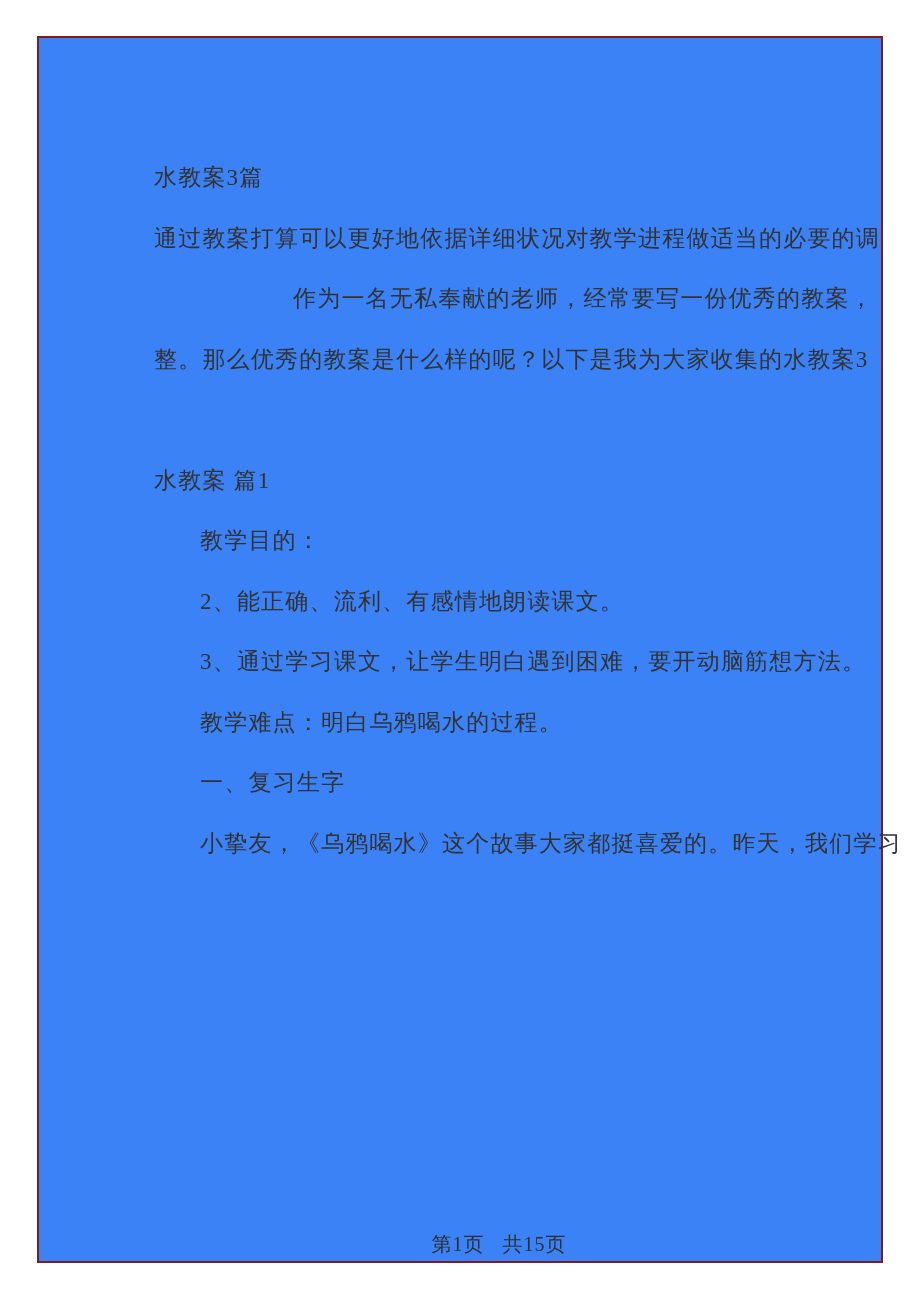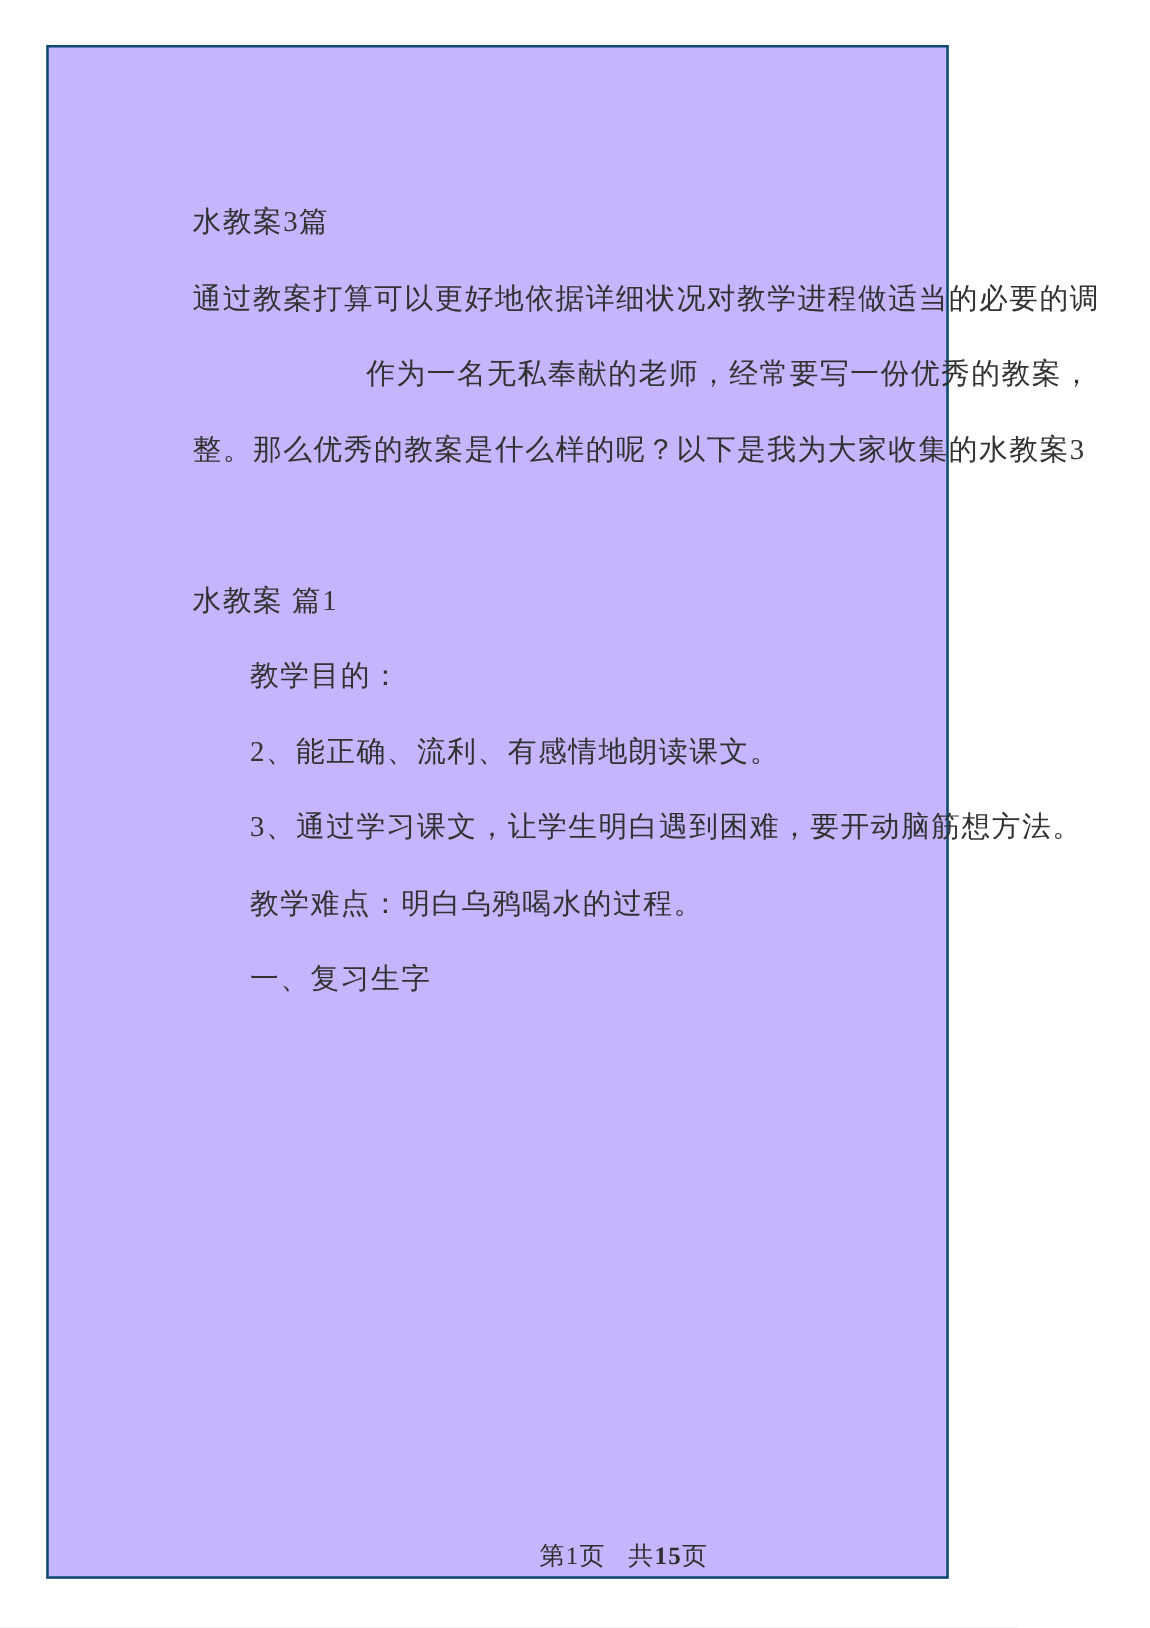--- a/index.html
+++ b/index.html
@@ -13,25 +13,25 @@
     height: 1302px;
     background: #ffffff;
     overflow: hidden;
     font-family: "Liberation Serif", "DejaVu Serif", serif;
     color: #323232;
   }
   .page-frame {
     position: absolute;
     left: 37px;
     top: 36px;
-    width: 722px;
+    width: 846px;
     height: 1227px;
     box-sizing: border-box;
-    border: 2px solid #0c4a6e;
-    background: #c4b5fd;
+    border: 2px solid #7f1d1d;
+    background: #3b82f6;
   }
   .doc-text {
     position: absolute;
     left: 115px;
     top: 110px;
     width: 716px;
   }
   .line {
     height: 60.5px;
     line-height: 60.5px;
@@ -46,40 +46,41 @@
     position: absolute;
     left: 37px;
     top: 1193px;
     width: 846px;
     text-align: center;
     font-size: 20px;
     letter-spacing: 1px;
     color: #2e2e2e;
   }
   .page-footer .total-group { margin-left: 18px; }
-  .page-footer .num-bold { font-weight: bold; }
+  .page-footer .num-bold { font-weight: normal; }
 </style>
 </head>
 <body>
 
 <div class="canvas">
   <div class="page-frame">
     <div class="doc-text">
       <div class="line">水教案3篇</div>
       <div>
           <div class="line">通过教案打算可以更好地依据详细状况对教学进程做适当的必要的调</div>
           <div class="line indent-deep">作为一名无私奉献的老师，经常要写一份优秀的教案，</div>
           <div class="line">整。那么优秀的教案是什么样的呢？以下是我为大家收集的水教案3</div>
           <div class="line"></div>
           <div class="line">水教案 篇1</div>
           <div class="line indent-normal">教学目的：</div>
           <div class="line indent-normal">2、能正确、流利、有感情地朗读课文。</div>
           <div class="line indent-normal">3、通过学习课文，让学生明白遇到困难，要开动脑筋想方法。</div>
           <div class="line indent-normal">教学难点：明白乌鸦喝水的过程。</div>
           <div class="line indent-normal">一、复习生字</div>
+          <div class="line indent-normal">小挚友，《乌鸦喝水》这个故事大家都挺喜爱的。昨天，我们学习</div>
         </div>
     </div>
 
     <div class="page-footer">
       <span class="page-group"><span>第</span><span>1</span><span>页</span></span><span class="total-group"><span>共</span><span class="num-bold">15</span><span>页</span></span>
     </div>
   </div>
 </div>
 
 </body></html>

